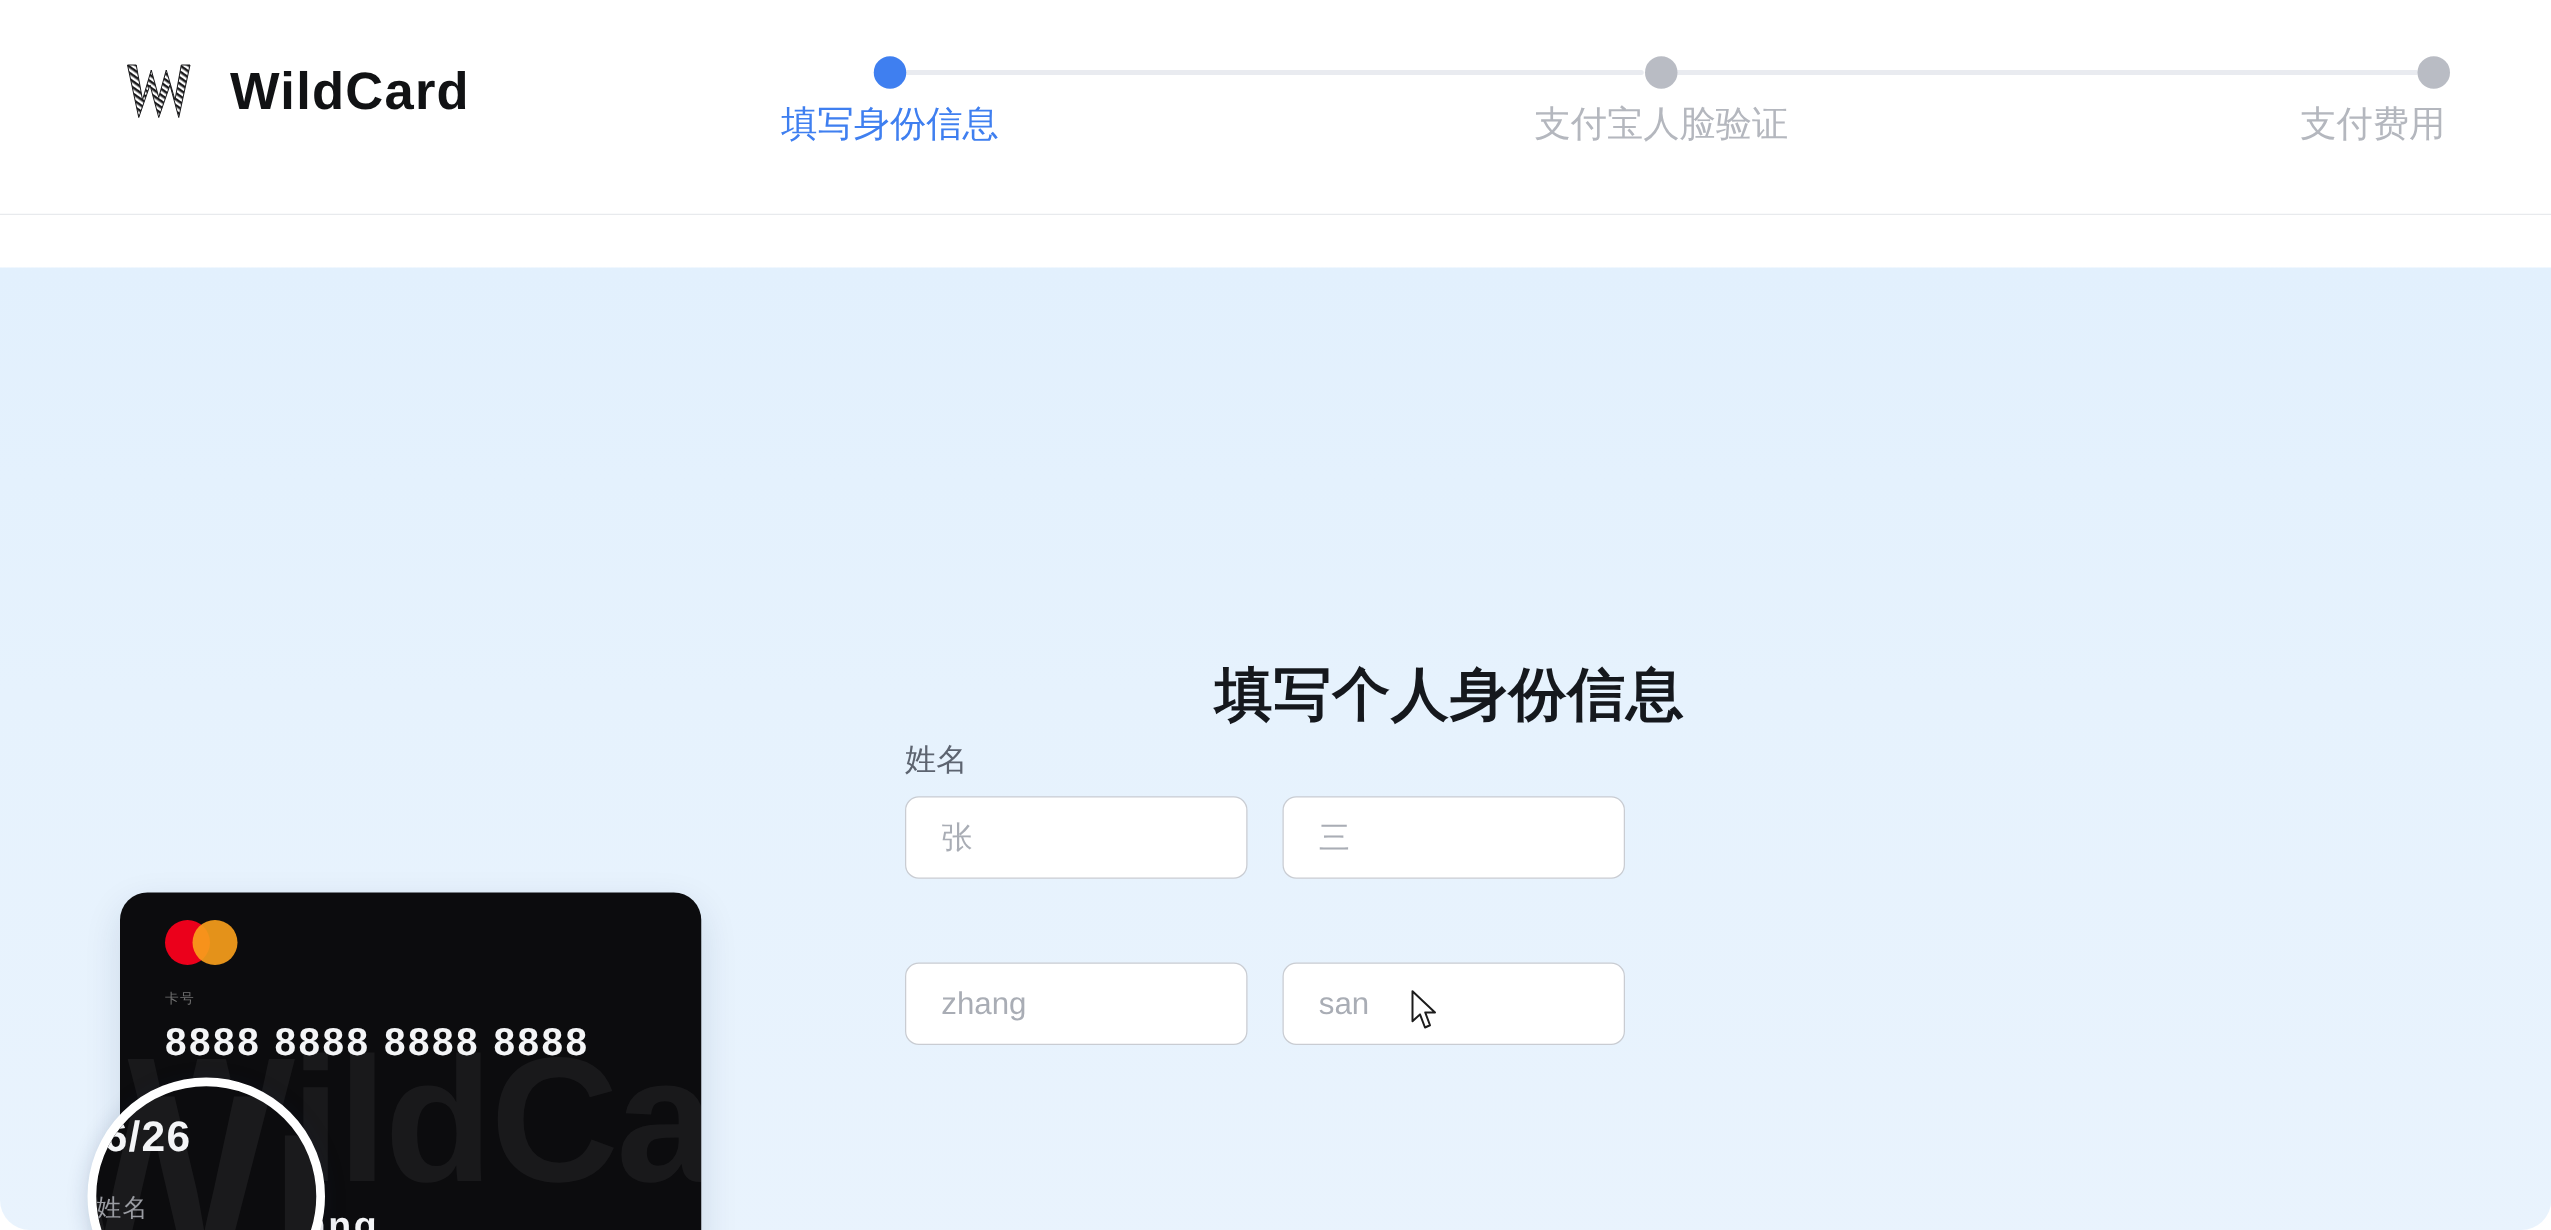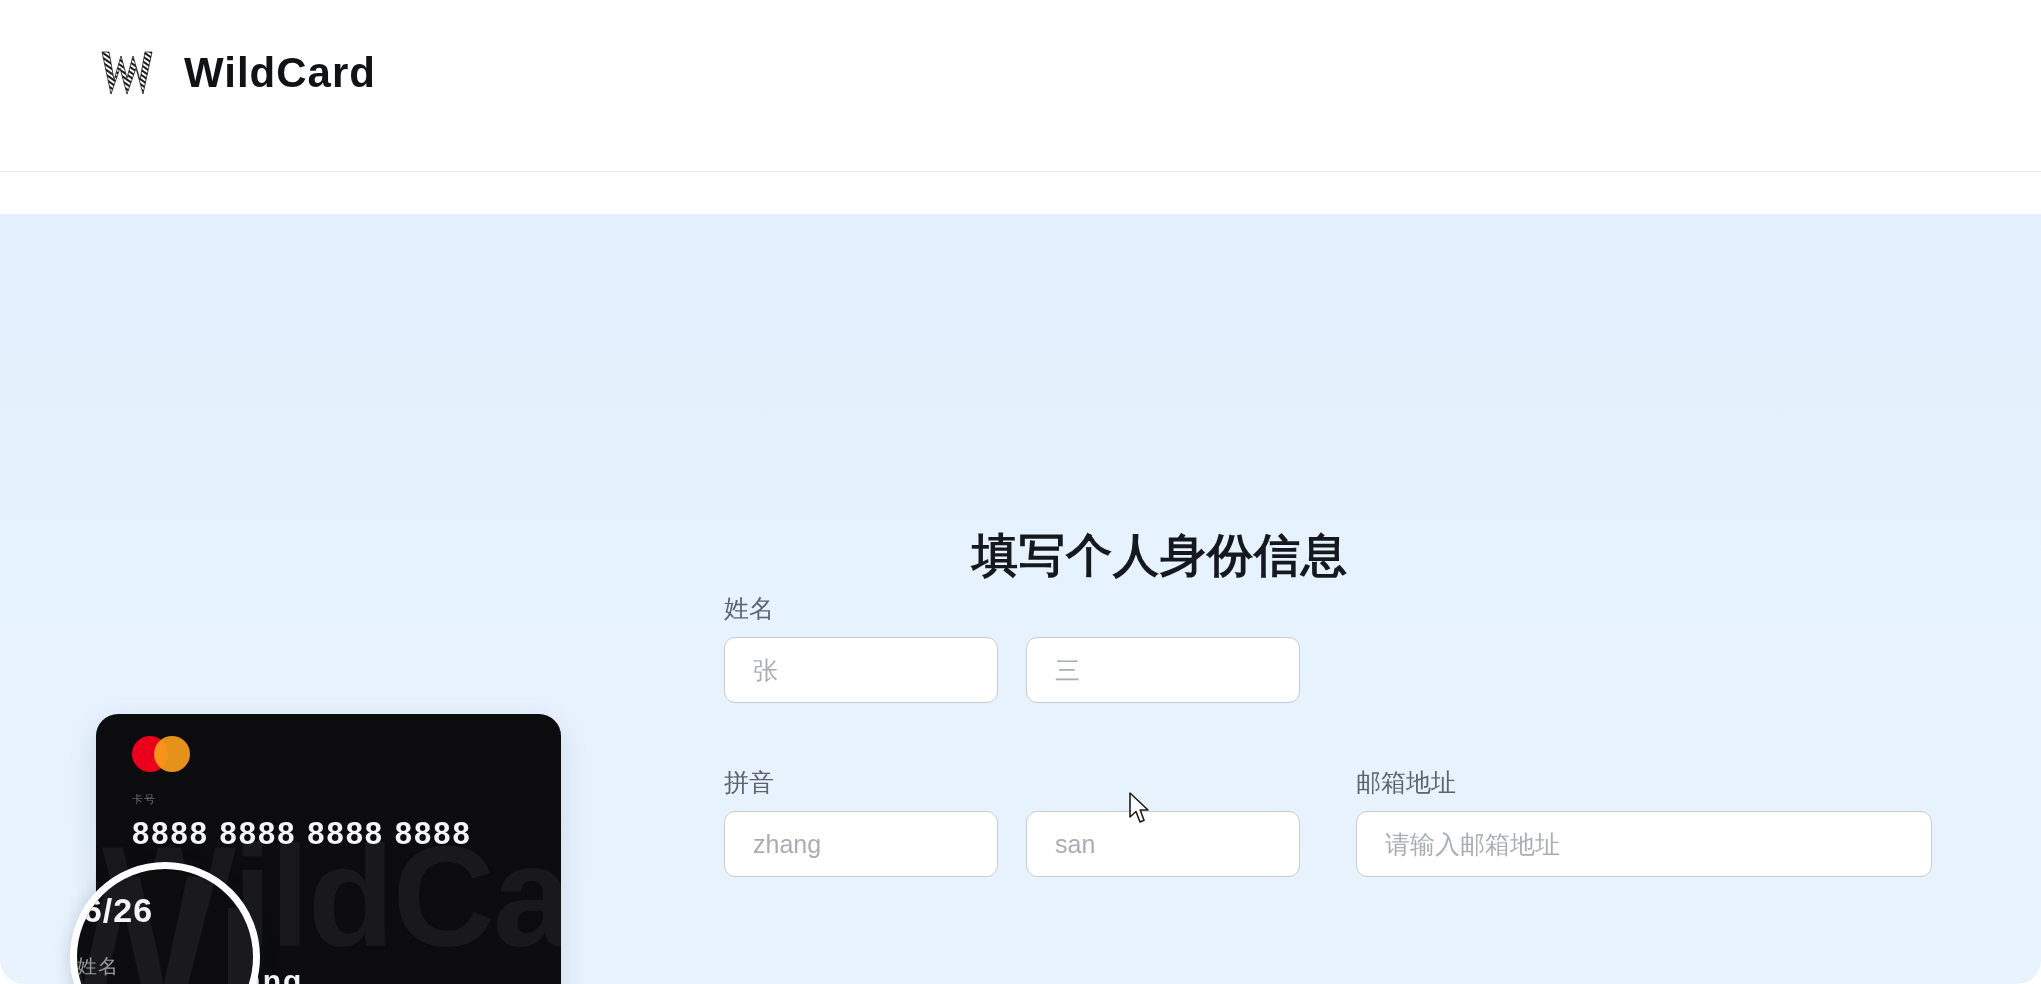--- a/index.html
+++ b/index.html
@@ -342,20 +342,39 @@
           <pattern id="hatch" width="4" height="4" patternUnits="userSpaceOnUse" patternTransform="rotate(35)">
             <rect width="4" height="4" fill="#ffffff"></rect>
             <rect width="4" height="2" fill="#1a1a1c"></rect>
           </pattern>
         </defs>
         <path d="M6 10 L15 52 L24 26 L31 52 L40 26 L47 52 L56 10 L49 10 L44 38 L37 14 L31 36 L25 14 L18 38 L13 10 Z" fill="url(#hatch)" stroke="#1a1a1c" stroke-width="0.8"></path>
       </svg>
       <span class="brand-name">WildCard</span>
     </div>
 
+    <div class="stepper">
+      <div class="step-line step-line-1"></div>
+      <div class="step-line step-line-2"></div>
+
+      <div class="step-node s1">
+        <span class="step-dot active"></span>
+        <span class="step-label active">填写身份信息</span>
+      </div>
+
+      <div class="step-node s2">
+        <span class="step-dot"></span>
+        <span class="step-label">支付宝人脸验证</span>
+      </div>
+
+      <div class="step-node s3">
+        <span class="step-dot"></span>
+        <span class="step-label">支付费用</span>
+      </div>
+    </div>
   </div>
 
   <div class="body-area">
 
     <h1 class="main-title">填写个人身份信息</h1>
 
     <div class="card-zone">
 
       <div class="credit-card">
         <div class="card-watermark">WildCard</div>
@@ -396,33 +415,26 @@
       <div class="field-group grp-name">
         <div class="field-label">姓名</div>
         <div class="input-row">
           <input class="txt-input w-half" type="text" placeholder="张" style="">
           <input class="txt-input w-half" type="text" placeholder="三" style="">
         </div>
       </div>
 
 
       <div class="field-group grp-pinyin">
-        <div class="field-label">拼音</div>
         <div class="input-row">
           <input class="txt-input w-half" type="text" placeholder="zhang" style="">
           <input class="txt-input w-half" type="text" placeholder="san" style="">
         </div>
       </div>
 
-      <div class="field-group grp-email">
-        <div class="field-label">邮箱地址</div>
-        <div class="input-row">
-          <input class="txt-input w-full" type="text" placeholder="请输入邮箱地址" style="">
-        </div>
-      </div>
     </div>
 
     <svg class="cursor-pointer" viewBox="0 0 26 34">
       <path d="M2 1 L2 25 L8 19.5 L12 30 L16 28.2 L12.2 18 L20 18 Z" fill="#ffffff" stroke="#1c1c1c" stroke-width="1.6" stroke-linejoin="round"></path>
     </svg>
 
   </div>
 </div>
 
 </body></html>

